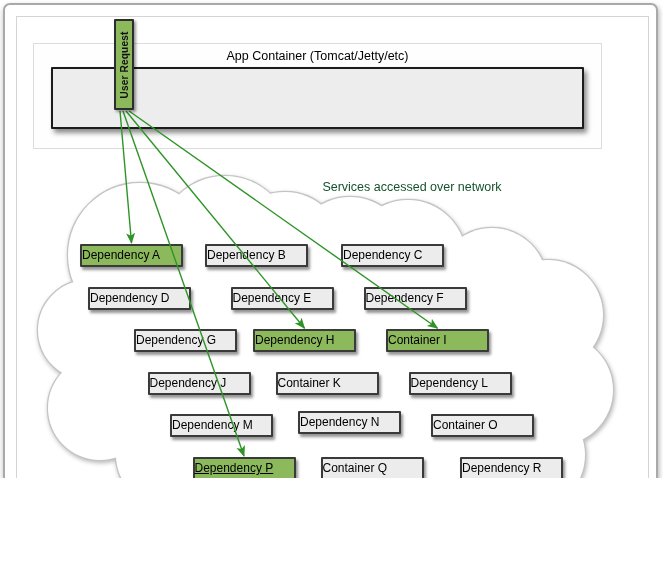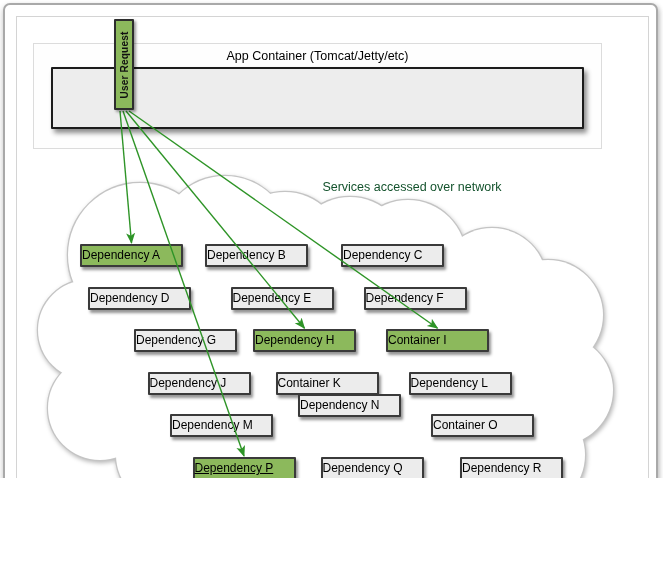--- a/index.html
+++ b/index.html
@@ -124,24 +124,24 @@
       <div class="dep" style="left: 88px; top: 286.6px;">Dependency D</div>
       <div class="dep" style="left: 230.5px; top: 286.6px;">Dependency E</div>
       <div class="dep" style="left: 363.5px; top: 286.6px;">Dependency F</div>
       <div class="dep" style="left: 113px; top: 329.2px; margin-left: 21px;">Dependency G</div>
       <div class="dep hl" style="left: 253px; top: 329.2px;">Dependency H</div>
       <div class="dep hl" style="left: 386px; top: 329.2px;">Container I</div>
       <div class="dep" style="left: 147.5px; top: 371.8px;">Dependency J</div>
       <div class="dep" style="left: 275.5px; top: 371.8px;">Container K</div>
       <div class="dep" style="left: 408.5px; top: 371.8px;">Dependency L</div>
       <div class="dep" style="left: 170px; top: 414.4px;">Dependency M</div>
-      <div class="dep" style="left: 298px; top: 394px;">Dependency N</div>
+      <div class="dep" style="left: 298px; top: 411px;">Dependency N</div>
       <div class="dep" style="left: 431px; top: 414.4px;">Container O</div>
       <div class="dep hl" style="left: 192.5px; top: 457px; text-decoration: underline;">Dependency P</div>
-      <div class="dep" style="left: 320.5px; top: 457px;">Dependency Q</div>
+      <div class="dep" style="left: 320.5px; top: 457px;">Container Q</div>
       <div class="dep" style="left: 460px; top: 457px;">Dependency R</div>
     </div>
 
   <div class="user-request">
     <span class="ur-label">User Request</span>
   </div>
 
   <svg id="arrows-svg" width="663" height="578">
       <defs>
         <marker id="ah" markerUnits="userSpaceOnUse" markerWidth="13" markerHeight="11" refX="10" refY="5" orient="auto">

